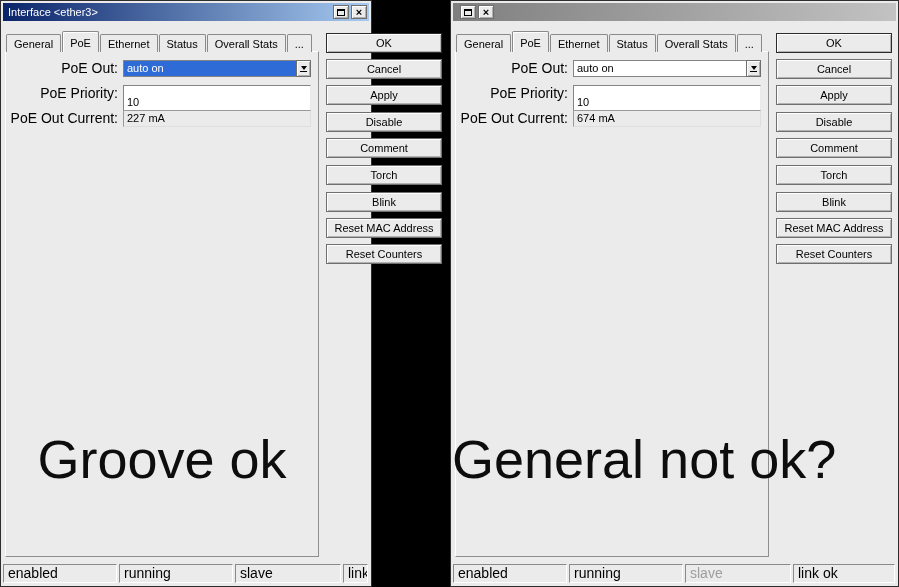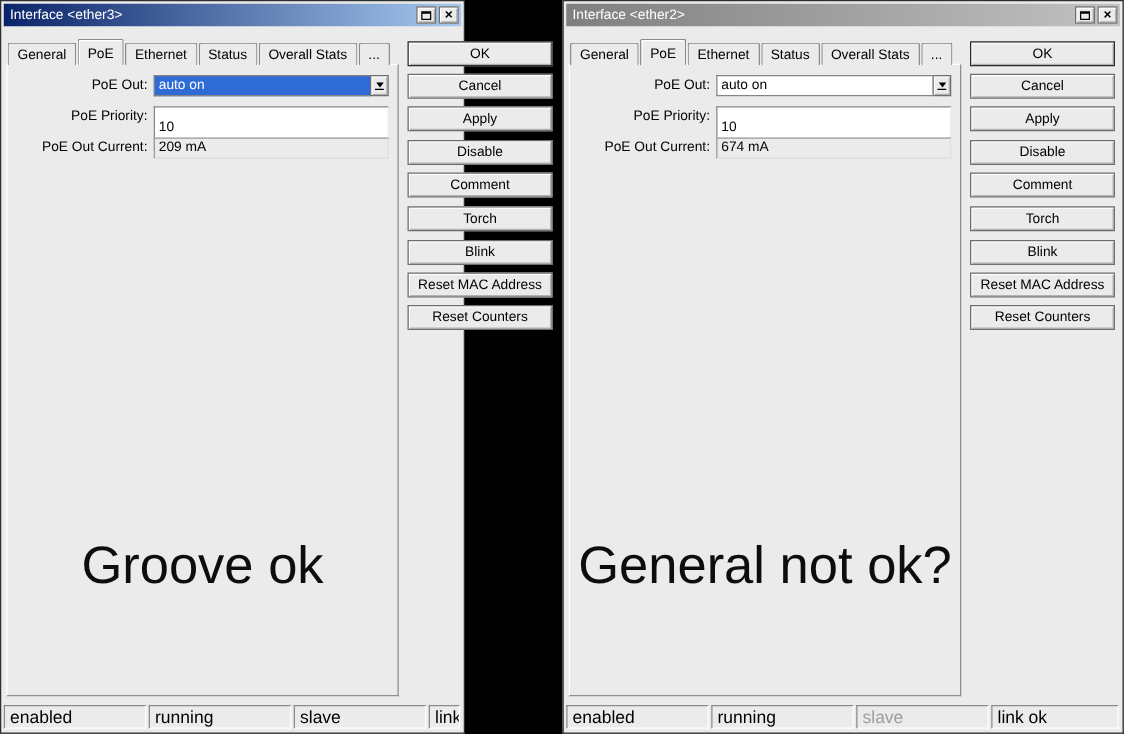--- a/index.html
+++ b/index.html
@@ -62,21 +62,21 @@
     position: absolute; top: 50px; left: 4px; width: 314px; bottom: 29px;
     border: 1px solid; border-color: #ffffff #8e8e8e #8e8e8e #ffffff;
     background: var(--window-bg, #ebebeb);
     z-index: 1;
   }
 
   .field-row { position: absolute; left: 4px; right: 7px; height: 17px; display: flex; align-items: stretch; }
   .field-row.r1 { top: 8px; }
   .field-row.r2 { top: 33px; }
   .field-row.r3 { top: 58px; }
-  .field-label { width: 113px; padding-right: 5px; text-align: right; font-size: 11px; line-height: 17px; color: #000; }
+  .field-label { width: 113px; padding-right: 5px; text-align: right; font-size: 14px; line-height: 17px; color: #000; }
 
   .sunken { border: 1px solid; border-color: #848484 #e9e9e9 #e9e9e9 #848484; background: #fff; }
 
   .combo { flex: 1; display: flex; height: 17px; }
   .combo-value { flex: 1; font-size: 11px; line-height: 13px; padding: 1px 3px; color: #000; background: #fff;
                  border: 1px solid; border-color: #848484 #848484 #848484 #848484; border-right: none; overflow: hidden; white-space: nowrap; }
   .combo-value.selected { background: var(--selection-blue, #2e6bd6); color: #fff; }
   .combo-arrow {
     width: 15px; background: var(--window-bg, #ebebeb);
     border: 1px solid #6f6f6f;
@@ -87,21 +87,21 @@
   .arrow-bar { width: 7px; height: 1px; background: #000; }
 
   .text-input { flex: 1; height: 17px; font-family: "Liberation Sans", sans-serif; font-size: 11px; padding: 16px 3px; color: #000; outline: none; }
 
   .readonly-field { flex: 1; height: 17px; font-size: 11px; line-height: 13px; padding: 1px 3px; color: #000;
                     background: var(--window-bg, #ebebeb);
                     border: 1px solid; border-color: #9a9a9a #dedede #dedede #9a9a9a; }
 
   .annotation {
     position: absolute; top: 376px; left: -4px; right: -4px;
-    text-align: center; font-size: 42px; color: #0d0d0d; white-space: nowrap;
+    text-align: center; font-size: 54px; color: #0d0d0d; white-space: nowrap;
   }
 
   
   .btncol { position: absolute; top: 32px; left: 325px; width: 116px; }
   .btn {
     display: block; width: 100%; height: 20px; margin-bottom: 6px;
     background: var(--window-bg, #ebebeb);
     border: 1px solid #6f6f6f;
     box-shadow: inset 1px 1px 0 #ffffff, inset -1px -1px 0 #b2b2b2;
     font-family: "Liberation Sans", sans-serif; font-size: 11px; color: #000;
@@ -159,21 +159,21 @@
             <span class="arrow-bar"></span>
           </span>
         </span>
       </div>
       <div class="field-row r2">
         <span class="field-label">PoE Priority:</span>
         <input class="text-input sunken" value="10" style="">
       </div>
       <div class="field-row r3">
         <span class="field-label">PoE Out Current:</span>
-        <span class="readonly-field">209 mA</span>
+        <span class="readonly-field">227 mA</span>
       </div>
       <div class="annotation">Groove ok</div>
     </div>
 
     <div class="btncol">
       <button class="btn default">OK</button>
       <button class="btn">Cancel</button>
       <button class="btn">Apply</button>
       <button class="btn gap-before">Disable</button>
       <button class="btn">Comment</button>
@@ -186,21 +186,20 @@
     <div class="statusbar">
       <span class="status-cell c1">enabled</span>
       <span class="status-cell c2">running</span>
       <span class="status-cell c3">slave</span>
       <span class="status-cell c4">link ok</span>
     </div>
   </div>
 
   <div class="window w-right">
     <div class="titlebar inactive">
-      <span class="title">Interface &lt;ether2&gt;</span>
       <span class="tb-btn">
           <span class="max-glyph"></span>
         </span>
       <span class="tb-btn">
           <span class="close-glyph">×</span>
         </span>
     </div>
 
     <div class="tabs">
       <span class="tab">General</span>

